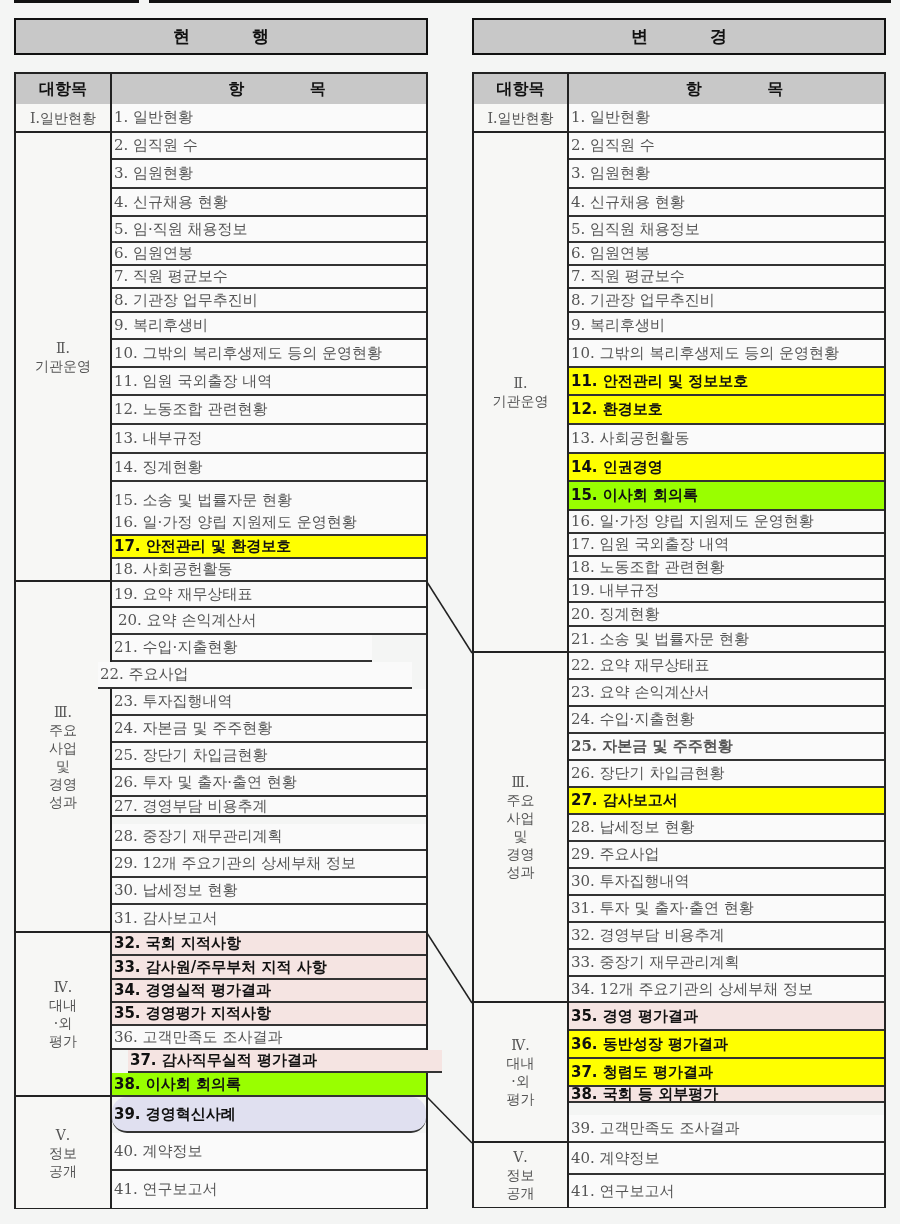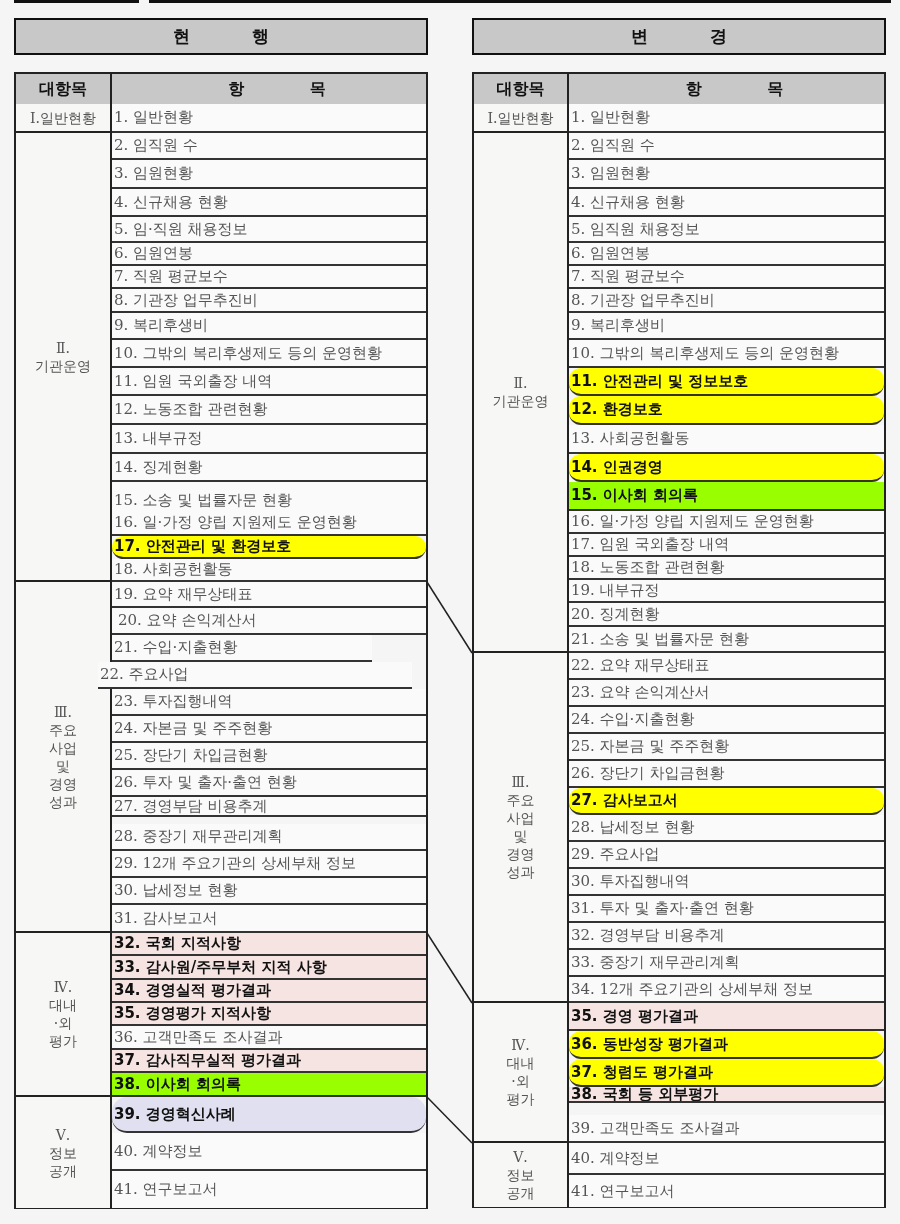--- a/index.html
+++ b/index.html
@@ -34,21 +34,21 @@
     font-size: 14px; line-height: 18px; color: #555; white-space: pre-line;
   }
   .row {
     position: absolute; box-sizing: border-box; border-bottom: 2px solid #333;
     display: flex; align-items: center; padding-left: 2px;
     font-size: 15px; color: #555; white-space: nowrap; overflow: hidden;
     background: #fafafa;
   }
   .row.last { border-bottom: none; }
   .row.bold { font-family: "DejaVu Sans", sans-serif; font-weight: bold; color: #111; font-size: 15px; }
-  .row.yellow { background: #ffff00; border-radius: 12px; }
+  .row.yellow { background: #ffff00; }
   .row.green { background: #99ff00; }
   .row.pink { background: #f5e4e2; }
   .row.lavender { background: #e0e0f0; border-radius: 15px; }
   svg.connectors { position: absolute; left: 0; top: 0; }
 </style>
 </head>
 <body>
 
 <div class="topbar" style="left:14px; width:125px;"></div>
 <div class="topbar" style="left:149px; width:742px;"></div>
@@ -104,21 +104,21 @@
     <div class="row" style="top: 723px; height: 20px; left: 96px; width: 314px;">27. 경영부담 비용추계</div>
     <div class="row" style="top: 750px; height: 27px; left: 96px; width: 314px;">28. 중장기 재무관리계획</div>
     <div class="row" style="top: 777px; height: 27px; left: 96px; width: 314px;">29. 12개 주요기관의 상세부채 정보</div>
     <div class="row" style="top: 804px; height: 27px; left: 96px; width: 314px;">30. 납세정보 현황</div>
     <div class="row" style="top: 831px; height: 28px; left: 96px; width: 314px;">31. 감사보고서</div>
     <div class="row pink bold" style="top: 859px; height: 23px; left: 96px; width: 314px;">32. 국회 지적사항</div>
     <div class="row pink bold" style="top: 882px; height: 24px; left: 96px; width: 314px;">33. 감사원/주무부처 지적 사항</div>
     <div class="row pink bold" style="top: 906px; height: 23px; left: 96px; width: 314px;">34. 경영실적 평가결과</div>
     <div class="row pink bold" style="top: 929px; height: 23px; left: 96px; width: 314px;">35. 경영평가 지적사항</div>
     <div class="row" style="top: 952px; height: 24px; left: 96px; width: 314px;">36. 고객만족도 조사결과</div>
-    <div class="row pink bold" style="top: 976px; height: 23px; left: 96px; width: 314px;">37. 감사직무실적 평가결과</div>
+    <div class="row pink bold" style="top: 976px; height: 23px; left: 112px; width: 314px;">37. 감사직무실적 평가결과</div>
     <div class="row green bold" style="top: 999px; height: 24px; left: 96px; width: 314px;">38. 이사회 회의록</div>
     <div class="row lavender bold" style="top: 1023px; height: 36px; left: 96px; width: 314px;">39. 경영혁신사례</div>
     <div class="row" style="top: 1059px; height: 38px; left: 96px; width: 314px;">40. 계약정보</div>
     <div class="row last" style="top: 1097px; height: 37px; left: 96px; width: 314px;">41. 연구보고서</div>
   </div>
 
 <div class="tbl" id="tbl-revised" style="left:472px; width:414px; height:1136px;">
   <div class="hdr cat" style="width:95px;">대항목</div>
   <div class="hdr item" style="left:95px; width:315px;">항 목</div>
 <div class="cat-cell" style="top: 30px; height: 29px; width: 95px;">Ⅰ.일반현황</div>
@@ -154,21 +154,21 @@
     <div class="row green bold" style="top: 408px; height: 29px; left: 95px; width: 315px;">15. 이사회 회의록</div>
     <div class="row" style="top: 437px; height: 23px; left: 95px; width: 315px;">16. 일·가정 양립 지원제도 운영현황</div>
     <div class="row" style="top: 460px; height: 23px; left: 95px; width: 315px;">17. 임원 국외출장 내역</div>
     <div class="row" style="top: 483px; height: 23px; left: 95px; width: 315px;">18. 노동조합 관련현황</div>
     <div class="row" style="top: 506px; height: 23px; left: 95px; width: 315px;">19. 내부규정</div>
     <div class="row" style="top: 529px; height: 24px; left: 95px; width: 315px;">20. 징계현황</div>
     <div class="row" style="top: 553px; height: 26px; left: 95px; width: 315px;">21. 소송 및 법률자문 현황</div>
     <div class="row" style="top: 579px; height: 27px; left: 95px; width: 315px;">22. 요약 재무상태표</div>
     <div class="row" style="top: 606px; height: 27px; left: 95px; width: 315px;">23. 요약 손익계산서</div>
     <div class="row" style="top: 633px; height: 27px; left: 95px; width: 315px;">24. 수입·지출현황</div>
-    <div class="row" style="top: 660px; height: 27px; left: 95px; width: 315px;">25. 자본금 및 주주현황</div>
+    <div class="row" style="top: 660px; height: 27px; left: 95px; width: 315px; font-weight: bold;">25. 자본금 및 주주현황</div>
     <div class="row" style="top: 687px; height: 27px; left: 95px; width: 315px;">26. 장단기 차입금현황</div>
     <div class="row yellow bold" style="top: 714px; height: 27px; left: 95px; width: 315px;">27. 감사보고서</div>
     <div class="row" style="top: 741px; height: 27px; left: 95px; width: 315px;">28. 납세정보 현황</div>
     <div class="row" style="top: 768px; height: 27px; left: 95px; width: 315px;">29. 주요사업</div>
     <div class="row" style="top: 795px; height: 27px; left: 95px; width: 315px;">30. 투자집행내역</div>
     <div class="row" style="top: 822px; height: 27px; left: 95px; width: 315px;">31. 투자 및 출자·출연 현황</div>
     <div class="row" style="top: 849px; height: 27px; left: 95px; width: 315px;">32. 경영부담 비용추계</div>
     <div class="row" style="top: 876px; height: 27px; left: 95px; width: 315px;">33. 중장기 재무관리계획</div>
     <div class="row" style="top: 903px; height: 26px; left: 95px; width: 315px;">34. 12개 주요기관의 상세부채 정보</div>
     <div class="row pink bold" style="top: 929px; height: 28px; left: 95px; width: 315px;">35. 경영 평가결과</div>

